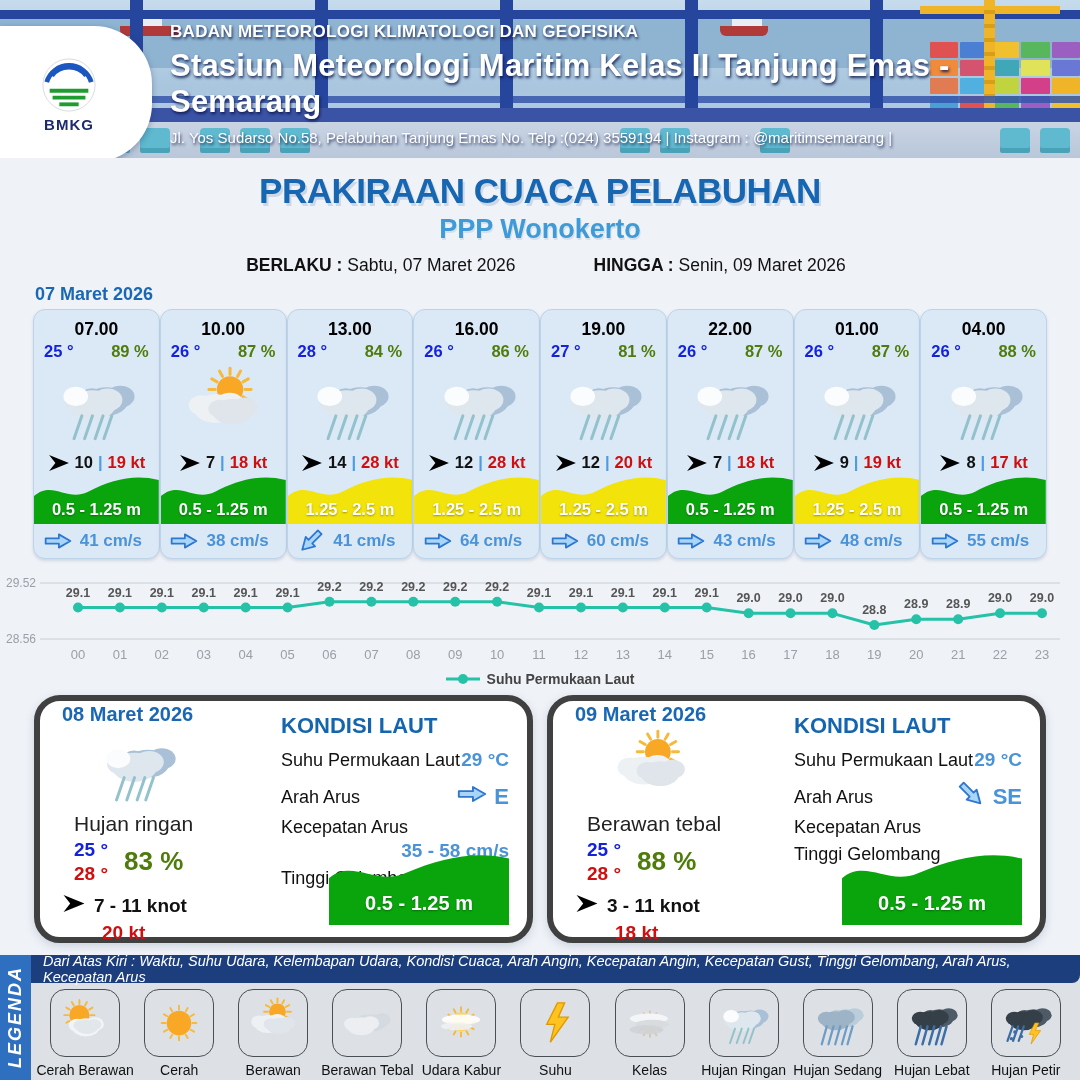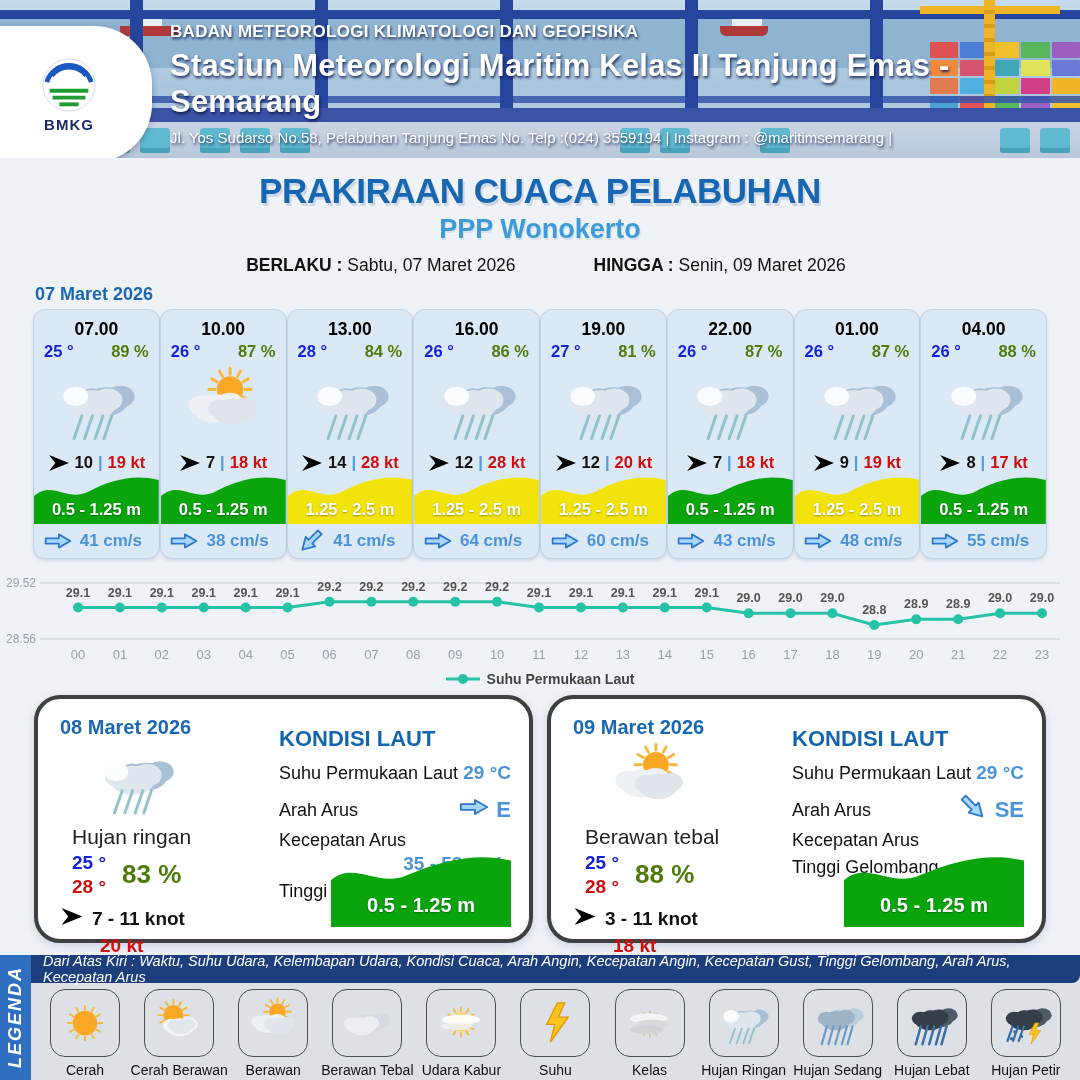--- a/index.html
+++ b/index.html
@@ -72,22 +72,22 @@
   .h-carrow svg { width:30px; height:20px; display:block; }
   .h-cspd { color:#4b93d8; font-size:17px; font-weight:bold; }
 
   
   .chart-section { margin-top:8px; height:122px; }
   .chart-legend { display:flex; justify-content:center; align-items:center; gap:7px; margin-top:0; }
   .chart-legend-label { font-size:14px; font-weight:bold; color:#444; }
 
   
   .daily-row { display:flex; gap:14px; padding:0 34px; margin-top:6px; height:248px; }
-  .dcard { flex:1; background:#fff; border:4px solid #404040; border-radius:26px;
-    box-shadow:0 3px 8px rgba(120,140,170,.30); display:flex; padding:17px 18px 10px 22px; position:relative; }
+  .dcard { flex:1; background:#fff; border:6px solid #404040; border-radius:26px;
+    box-shadow:0 3px 8px rgba(120,140,170,.30); display:flex; padding:2px 18px 10px 22px; position:relative; }
   .d-left { width:205px; display:flex; flex-direction:column; }
   .d-date { color:#1a67b4; font-size:20px; font-weight:bold; }
   .d-icon { height:86px; display:flex; align-items:center; justify-content:flex-start; padding-left:28px; }
   .d-icon svg { width:96px; height:86px; }
   .d-cond { font-size:21px; color:#222; padding-left:12px; }
   .d-temps { display:flex; align-items:center; gap:16px; padding-left:12px; margin-top:2px; }
   .d-temps .col { display:flex; flex-direction:column; line-height:1.25; }
   .d-tmin { color:#1322dd; font-size:19px; font-weight:bold; }
   .d-tmax { color:#cf0f0f; font-size:19px; font-weight:bold; }
   .d-hum { color:#4e7c0a; font-size:26px; font-weight:bold; }
@@ -863,41 +863,20 @@
 
 <div class="legend-strip">
   <div class="legend-tab">
     <span>LEGENDA</span>
   </div>
   <div class="legend-desc">Dari Atas Kiri : Waktu, Suhu Udara, Kelembapan Udara, Kondisi Cuaca, Arah Angin, Kecepatan Angin, Kecepatan Gust, Tinggi Gelombang, Arah Arus, Kecepatan Arus</div>
   <div class="legend-items" id="legend-items">
   <div class="legend-item">
     <div class="icon-box">
           <svg viewBox="0 0 100 100">
-            <line x1="74" y1="50" x2="81" y2="50" stroke="#f6b93b" stroke-width="3.4" stroke-linecap="round"></line>
-            <line x1="70.78460969082653" y1="62" x2="76.84678751731761" y2="65.5" stroke="#f6b93b" stroke-width="3.4" stroke-linecap="round"></line>
-            <line x1="62" y1="70.78460969082653" x2="65.5" y2="76.8467875173176" stroke="#f6b93b" stroke-width="3.4" stroke-linecap="round"></line>
-            <line x1="50" y1="74" x2="50" y2="81" stroke="#f6b93b" stroke-width="3.4" stroke-linecap="round"></line>
-            <line x1="38.00000000000001" y1="70.78460969082653" x2="34.50000000000001" y2="76.84678751731761" stroke="#f6b93b" stroke-width="3.4" stroke-linecap="round"></line>
-            <line x1="29.215390309173472" y1="62" x2="23.1532124826824" y2="65.5" stroke="#f6b93b" stroke-width="3.4" stroke-linecap="round"></line>
-            <line x1="26" y1="50" x2="19" y2="50.00000000000001" stroke="#f6b93b" stroke-width="3.4" stroke-linecap="round"></line>
-            <line x1="29.21539030917347" y1="38.00000000000001" x2="23.153212482682395" y2="34.50000000000001" stroke="#f6b93b" stroke-width="3.4" stroke-linecap="round"></line>
-            <line x1="37.999999999999986" y1="29.21539030917348" x2="34.499999999999986" y2="23.15321248268241" stroke="#f6b93b" stroke-width="3.4" stroke-linecap="round"></line>
-            <line x1="49.99999999999999" y1="26" x2="49.99999999999999" y2="19" stroke="#f6b93b" stroke-width="3.4" stroke-linecap="round"></line>
-            <line x1="62" y1="29.215390309173472" x2="65.5" y2="23.153212482682402" stroke="#f6b93b" stroke-width="3.4" stroke-linecap="round"></line>
-            <line x1="70.78460969082653" y1="37.999999999999986" x2="76.8467875173176" y2="34.499999999999986" stroke="#f6b93b" stroke-width="3.4" stroke-linecap="round"></line>
-            <circle cx="50" cy="50" r="22" fill="#f9a825"></circle>
-          </svg>
-        </div>
-    <div class="legend-label">Cerah</div>
-  </div>
-
-  <div class="legend-item">
-    <div class="icon-box">
-          <svg viewBox="0 0 100 100">
             <line x1="60" y1="36" x2="67" y2="36" stroke="#f6b93b" stroke-width="3.4" stroke-linecap="round"></line>
             <line x1="57.32050807568878" y1="46" x2="63.382685902179844" y2="49.5" stroke="#f6b93b" stroke-width="3.4" stroke-linecap="round"></line>
             <line x1="50" y1="53.32050807568877" x2="53.5" y2="59.382685902179844" stroke="#f6b93b" stroke-width="3.4" stroke-linecap="round"></line>
             <line x1="40" y1="56" x2="40" y2="63" stroke="#f6b93b" stroke-width="3.4" stroke-linecap="round"></line>
             <line x1="30.000000000000004" y1="53.32050807568878" x2="26.500000000000007" y2="59.382685902179844" stroke="#f6b93b" stroke-width="3.4" stroke-linecap="round"></line>
             <line x1="22.679491924311225" y1="46" x2="16.617314097820156" y2="49.5" stroke="#f6b93b" stroke-width="3.4" stroke-linecap="round"></line>
             <line x1="20" y1="36" x2="13" y2="36" stroke="#f6b93b" stroke-width="3.4" stroke-linecap="round"></line>
             <line x1="22.679491924311222" y1="26.000000000000007" x2="16.617314097820152" y2="22.500000000000007" stroke="#f6b93b" stroke-width="3.4" stroke-linecap="round"></line>
             <line x1="29.999999999999993" y1="18.679491924311233" x2="26.499999999999986" y2="12.617314097820163" stroke="#f6b93b" stroke-width="3.4" stroke-linecap="round"></line>
             <line x1="39.99999999999999" y1="16" x2="39.99999999999999" y2="9" stroke="#f6b93b" stroke-width="3.4" stroke-linecap="round"></line>
@@ -915,20 +894,41 @@
      <ellipse cx="33" cy="40" rx="15" ry="12" fill="#e2e7ec"></ellipse>
    </g>
           </svg>
         </div>
     <div class="legend-label">Cerah Berawan</div>
   </div>
 
   <div class="legend-item">
     <div class="icon-box">
           <svg viewBox="0 0 100 100">
+            <line x1="74" y1="50" x2="81" y2="50" stroke="#f6b93b" stroke-width="3.4" stroke-linecap="round"></line>
+            <line x1="70.78460969082653" y1="62" x2="76.84678751731761" y2="65.5" stroke="#f6b93b" stroke-width="3.4" stroke-linecap="round"></line>
+            <line x1="62" y1="70.78460969082653" x2="65.5" y2="76.8467875173176" stroke="#f6b93b" stroke-width="3.4" stroke-linecap="round"></line>
+            <line x1="50" y1="74" x2="50" y2="81" stroke="#f6b93b" stroke-width="3.4" stroke-linecap="round"></line>
+            <line x1="38.00000000000001" y1="70.78460969082653" x2="34.50000000000001" y2="76.84678751731761" stroke="#f6b93b" stroke-width="3.4" stroke-linecap="round"></line>
+            <line x1="29.215390309173472" y1="62" x2="23.1532124826824" y2="65.5" stroke="#f6b93b" stroke-width="3.4" stroke-linecap="round"></line>
+            <line x1="26" y1="50" x2="19" y2="50.00000000000001" stroke="#f6b93b" stroke-width="3.4" stroke-linecap="round"></line>
+            <line x1="29.21539030917347" y1="38.00000000000001" x2="23.153212482682395" y2="34.50000000000001" stroke="#f6b93b" stroke-width="3.4" stroke-linecap="round"></line>
+            <line x1="37.999999999999986" y1="29.21539030917348" x2="34.499999999999986" y2="23.15321248268241" stroke="#f6b93b" stroke-width="3.4" stroke-linecap="round"></line>
+            <line x1="49.99999999999999" y1="26" x2="49.99999999999999" y2="19" stroke="#f6b93b" stroke-width="3.4" stroke-linecap="round"></line>
+            <line x1="62" y1="29.215390309173472" x2="65.5" y2="23.153212482682402" stroke="#f6b93b" stroke-width="3.4" stroke-linecap="round"></line>
+            <line x1="70.78460969082653" y1="37.999999999999986" x2="76.8467875173176" y2="34.499999999999986" stroke="#f6b93b" stroke-width="3.4" stroke-linecap="round"></line>
+            <circle cx="50" cy="50" r="22" fill="#f9a825"></circle>
+          </svg>
+        </div>
+    <div class="legend-label">Cerah</div>
+  </div>
+
+  <div class="legend-item">
+    <div class="icon-box">
+          <svg viewBox="0 0 100 100">
             <line x1="75" y1="30" x2="82" y2="30" stroke="#f6b93b" stroke-width="3.4" stroke-linecap="round"></line>
             <line x1="72.72243186433546" y1="38.5" x2="78.78460969082653" y2="42" stroke="#f6b93b" stroke-width="3.4" stroke-linecap="round"></line>
             <line x1="66.5" y1="44.722431864335455" x2="70" y2="50.78460969082653" stroke="#f6b93b" stroke-width="3.4" stroke-linecap="round"></line>
             <line x1="58" y1="47" x2="58" y2="54" stroke="#f6b93b" stroke-width="3.4" stroke-linecap="round"></line>
             <line x1="49.5" y1="44.72243186433546" x2="46.00000000000001" y2="50.78460969082653" stroke="#f6b93b" stroke-width="3.4" stroke-linecap="round"></line>
             <line x1="43.27756813566454" y1="38.5" x2="37.21539030917347" y2="42" stroke="#f6b93b" stroke-width="3.4" stroke-linecap="round"></line>
             <line x1="41" y1="30.000000000000004" x2="34" y2="30.000000000000004" stroke="#f6b93b" stroke-width="3.4" stroke-linecap="round"></line>
             <line x1="43.27756813566454" y1="21.500000000000007" x2="37.21539030917347" y2="18.000000000000007" stroke="#f6b93b" stroke-width="3.4" stroke-linecap="round"></line>
             <line x1="49.49999999999999" y1="15.277568135664549" x2="45.999999999999986" y2="9.215390309173479" stroke="#f6b93b" stroke-width="3.4" stroke-linecap="round"></line>
             <line x1="58" y1="13" x2="57.99999999999999" y2="6" stroke="#f6b93b" stroke-width="3.4" stroke-linecap="round"></line>

